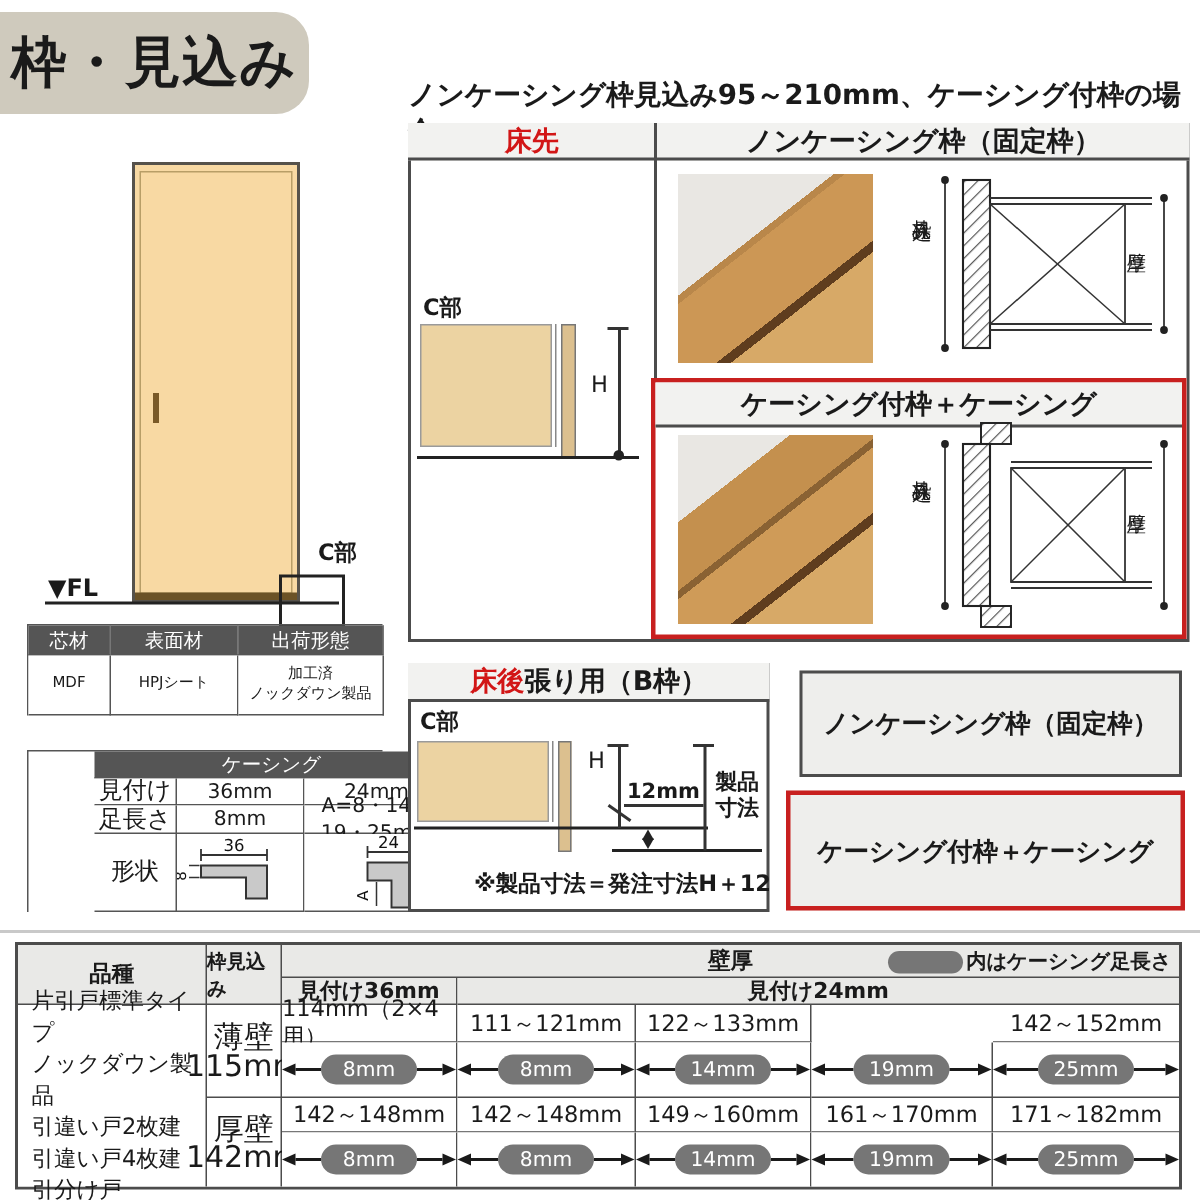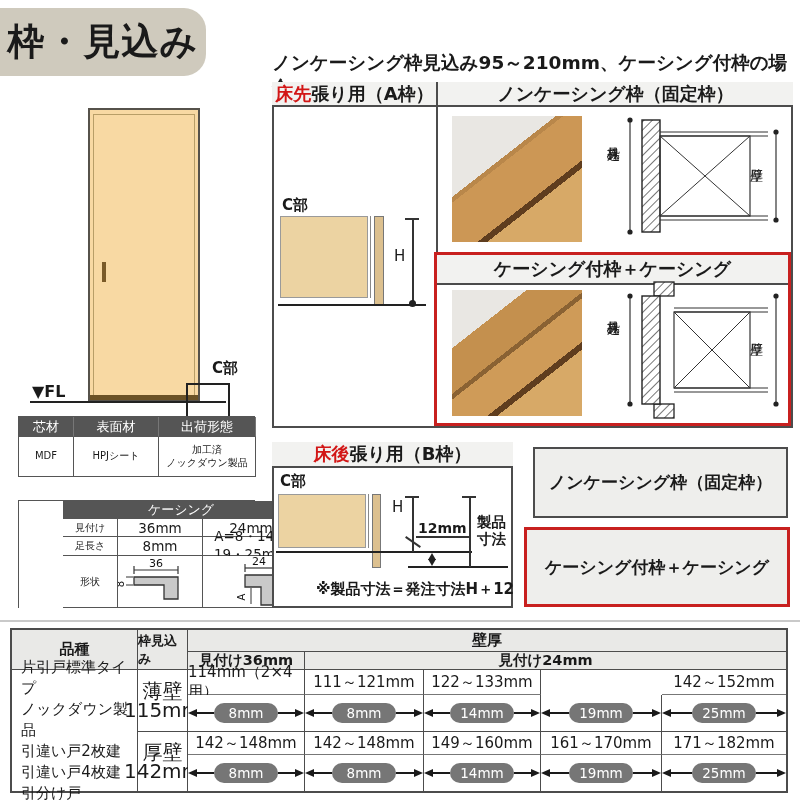--- a/index.html
+++ b/index.html
@@ -21,21 +21,21 @@
   #cLabelDoor{left:212px;top:359px;font-size:15px;font-weight:600;}
   #cBoxDoor{left:186px;top:383px;width:44px;height:35px;border:2px solid #222;box-sizing:border-box;}
   
   .gridTable{display:grid;box-sizing:border-box;border-left:1px solid #555;border-top:1px solid #555;}
   .gt-cell{border-right:1px solid #555;border-bottom:1px solid #555;display:flex;align-items:center;justify-content:center;
            text-align:center;box-sizing:border-box;background:#fff;}
   .gt-head{background:#555555;color:#fff;font-size:13px;border-right:1px solid #777;}
   #matTable{left:18px;top:416px;width:237px;grid-template-columns:55px 85px 97px;grid-template-rows:20px 40px;}
   #matTable .val{font-size:10px;white-space:pre-line;line-height:1.25;}
   #casTable{left:18px;top:500px;width:237px;grid-template-columns:55px 85px 97px;grid-template-rows:18px 18px 19px 52px;padding-left:44px;}
-  #casTable .lab{font-size:10px;}
+  #casTable .lab{font-size:16px;}
   #casTable .val{font-size:13.5px;}
   
   .secBorder{border:2px solid #4c4c4c;box-sizing:border-box;background:#fff;}
   .secHead{background:#f2f2f0;border-bottom:2px solid #4c4c4c;display:flex;align-items:center;justify-content:center;
            font-size:18px;font-weight:600;box-sizing:border-box;}
   #frameABox{left:272px;top:82px;width:521px;height:346px;}
   #aLeftHead{left:272px;top:82px;width:165px;height:25px;}
   #aDivV{left:436px;top:82px;width:2px;height:346px;background:#4c4c4c;}
   #aRightHead{left:438px;top:82px;width:355px;height:25px;border-bottom:2px solid #4c4c4c;background:#f2f2f0;
               display:flex;align-items:center;justify-content:center;font-size:18px;font-weight:600;box-sizing:border-box;}
@@ -174,21 +174,20 @@
         <polygon points="30,18 58,18 58,48 46,48 46,30 30,30" fill="#c9c9c9" stroke="#333" stroke-width="1.3"></polygon>
         <line x1="36" y1="31" x2="36" y2="47" stroke="#333" stroke-width="1"></line>
         <text x="30" y="40" font-size="10" fill="#111" transform="rotate(-90 30 40)" text-anchor="middle">A</text>
       </svg>
     </div>
   </div>
 
   <div class="abs secBorder" id="frameABox"></div>
   <div class="abs secHead" id="aLeftHead">
     <span class="red">床先</span>
-      <span>張り用（A枠）</span>
   </div>
   <div class="abs" id="aDivV"></div>
   <div class="abs" id="aRightHead">ノンケーシング枠（固定枠）</div>
 
   <div class="abs" id="cLabelA">C部</div>
   <div class="abs tanPanel" id="aPanel"></div>
   <div class="abs" id="aEdge"></div>
   <div class="abs frameBar" id="aBar"></div>
   <div class="abs blkLine" id="aFloor"></div>
   <div class="abs dimLineV" id="aHLine"></div>
@@ -286,20 +285,24 @@
   <div class="abs" id="bGrayBox1">ノンケーシング枠（固定枠）</div>
   <div class="abs" id="bRedBox2">ケーシング付枠＋ケーシング</div>
 
   <div class="abs" id="hDivider"></div>
 
   <div class="abs" id="btmTable">
     <div class="bc bhead" style="grid-row:1/3;grid-column:1;">品種</div>
     <div class="bc bhead" style="grid-row:1/3;grid-column:2;font-size:13px;">枠見込み</div>
     <div class="bc bhead noR" style="grid-row:1;grid-column:3/8;" id="wallCell">
       <span>壁厚</span>
+      <span id="legendWrap">
+        <span id="legendPill"></span>
+        <span>内はケーシング足長さ</span>
+      </span>
     </div>
     <div class="bc bhead" style="grid-row:2;grid-column:3;font-size:14.5px;">見付け36mm</div>
     <div class="bc bhead noR" style="grid-row:2;grid-column:4/8;font-size:14.5px;">見付け24mm</div>
 
     <div class="bc typesCell noB" style="grid-row:3/7;grid-column:1;">
       <div>片引戸標準タイプ</div>
       <div>ノックダウン製品</div>
       <div>引違い戸2枚建</div>
       <div>引違い戸4枚建</div>
       <div>引分け戸</div>

